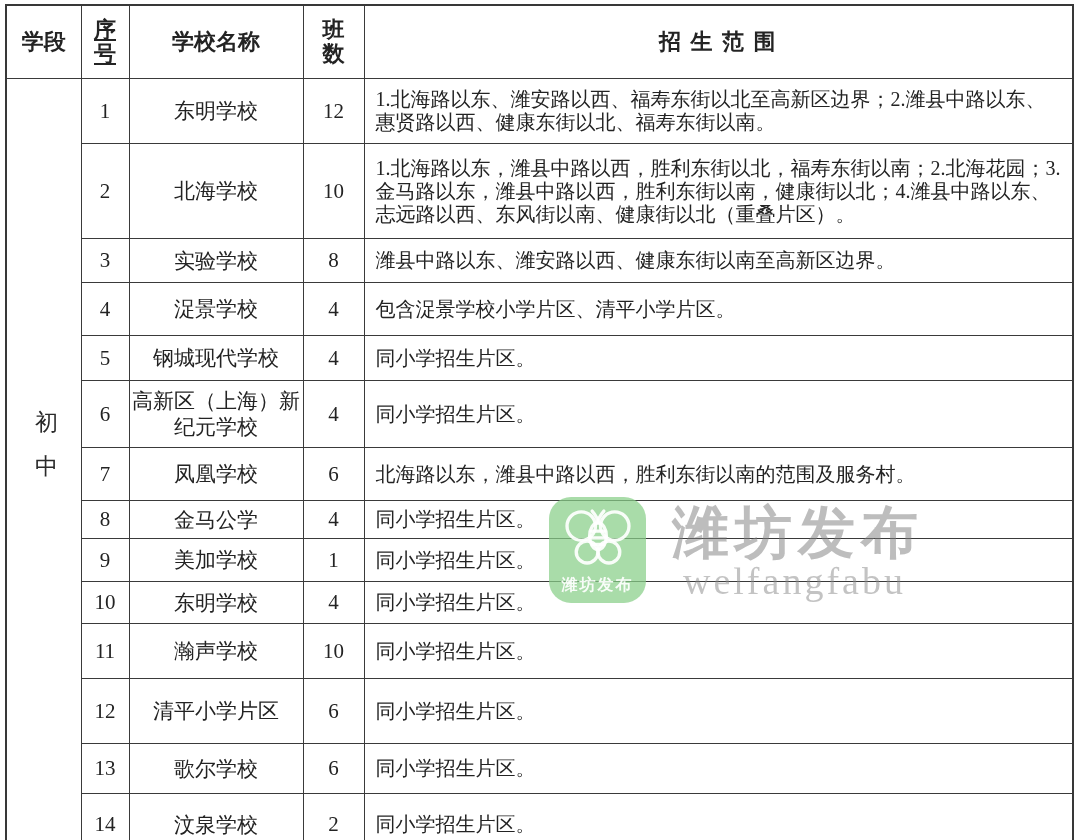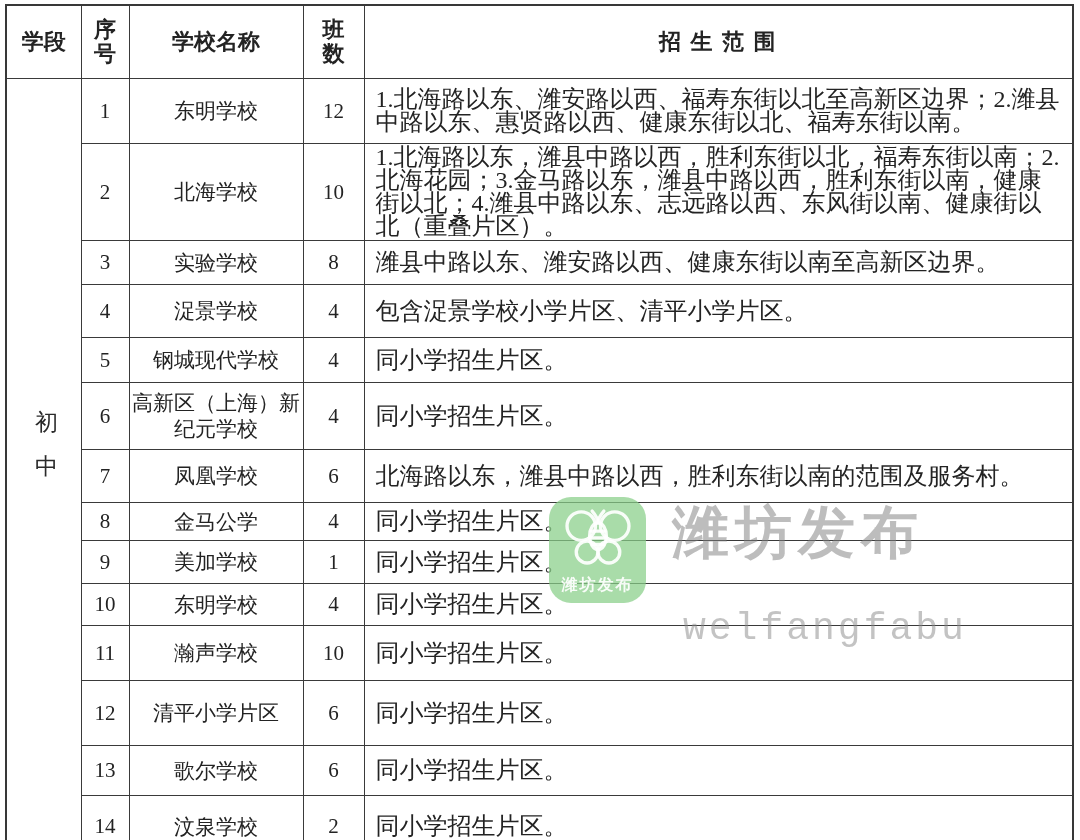--- a/index.html
+++ b/index.html
@@ -24,27 +24,27 @@
   col.c-class  { width:61px; }
   col.c-range  { width:709px; }
   th, td {
     border:1.5px solid #3a3a3a;
     text-align:center;
     vertical-align:middle;
     font-size:21px;
     overflow:hidden;
   }
   thead th { font-weight:bold; font-size:22px; line-height:1.1; }
-  th.no-h { padding:0 10px; }
+  th.no-h { padding:0 10px;text-decoration:underline; }
   th.classes-h { padding:12px 16px; }
   th.range-h { letter-spacing:2px;border-radius:19px; }
   td.range {
     text-align:left;
     padding:2px 8px 2px 11px;
-    font-size:24px;
+    font-size:20px;
     line-height:23px;
   }
   td.name { padding:0 2px; line-height:1.25;text-align:center; }
   tr.hr  { height:49px; }
   tr.r1  { height:65px; }
   tr.r2  { height:95px; }
   tr.r3  { height:44px; }
   tr.r4  { height:53px; }
   tr.r5  { height:45px; }
   tr.r6  { height:67px; }
@@ -84,25 +84,24 @@
   }
   .wm-title {
     position:absolute; left:672px; top:495px;
     font-family:"Liberation Sans","DejaVu Sans",sans-serif;
     font-weight:bold; font-size:57px; letter-spacing:6px;
     color:rgba(128,128,128,0.52);
     white-space:nowrap;
   }
   .wm-sub {
     position:absolute; left:683px; top:559px;
-    font-family:Liberation Mono, monospace;
+    font-family:Liberation Serif, serif;
     font-size:38px; letter-spacing:3px;
     color:rgba(140,140,140,0.52);
     white-space:nowrap;
-    margin-top:48px;
   }
 </style>
 </head>
 <body>
 
 <div class="table-wrap">
   <table>
     <colgroup>
       <col class="c-stage">
         <col class="c-no">

